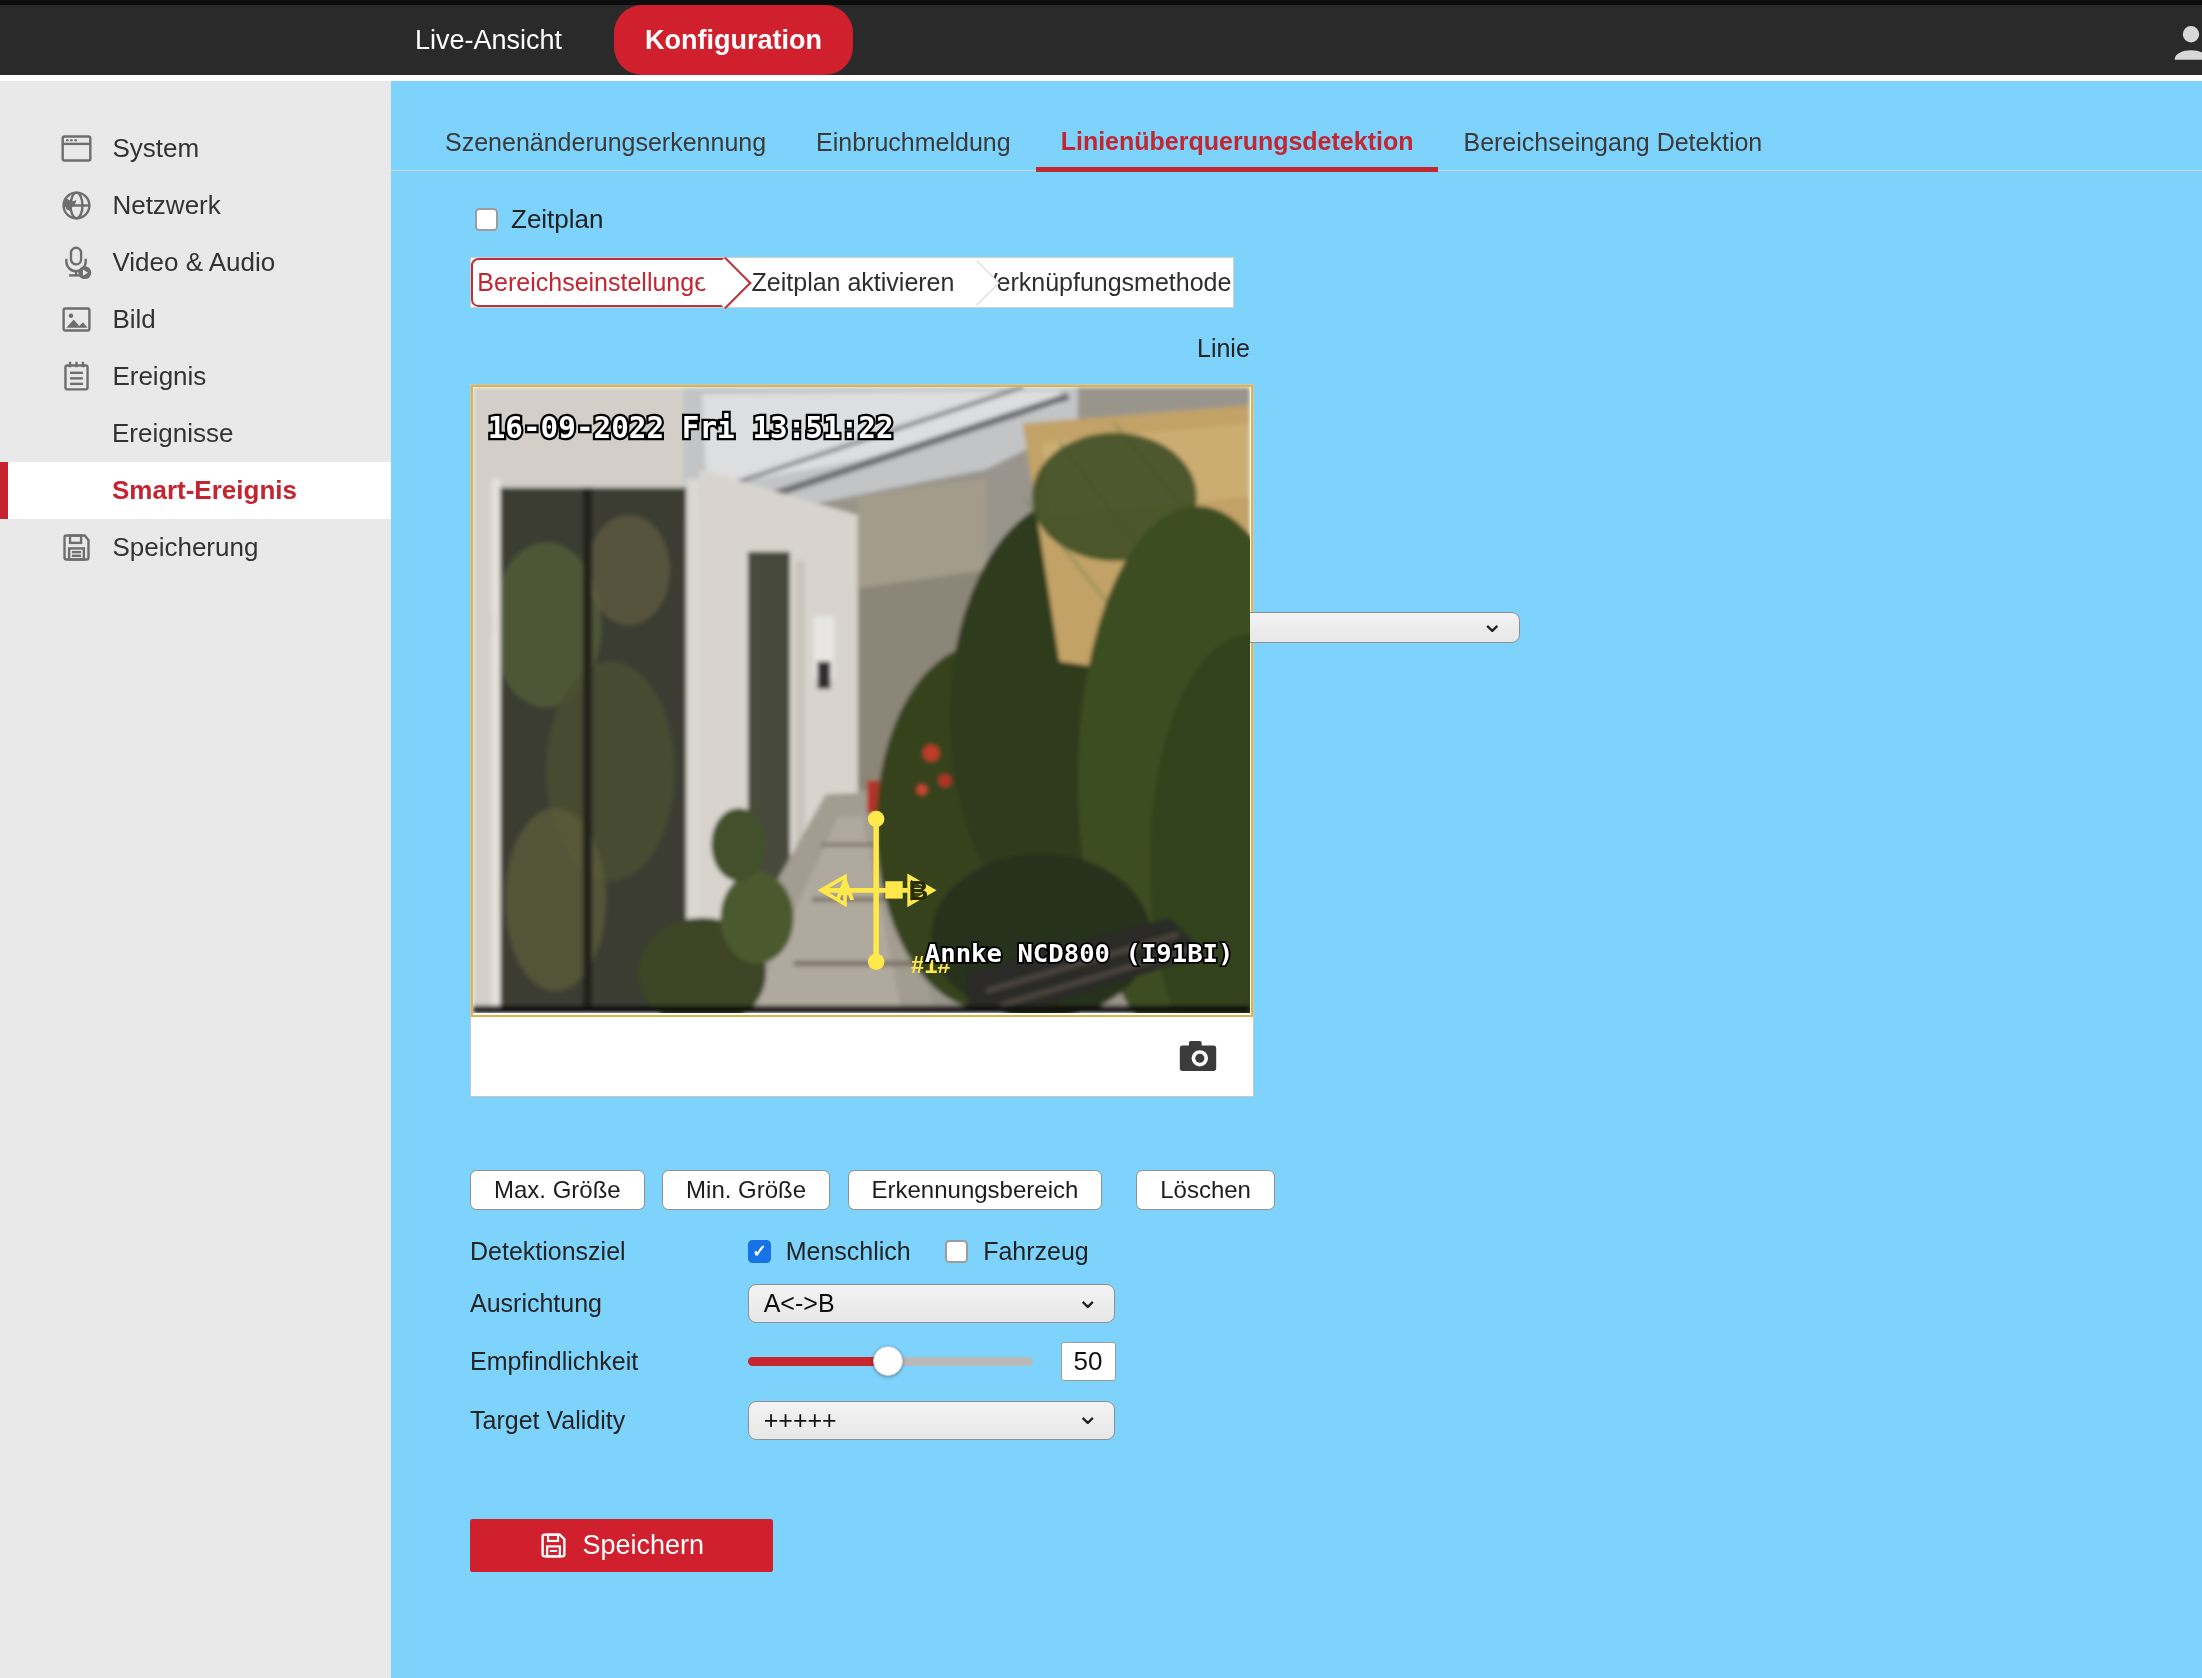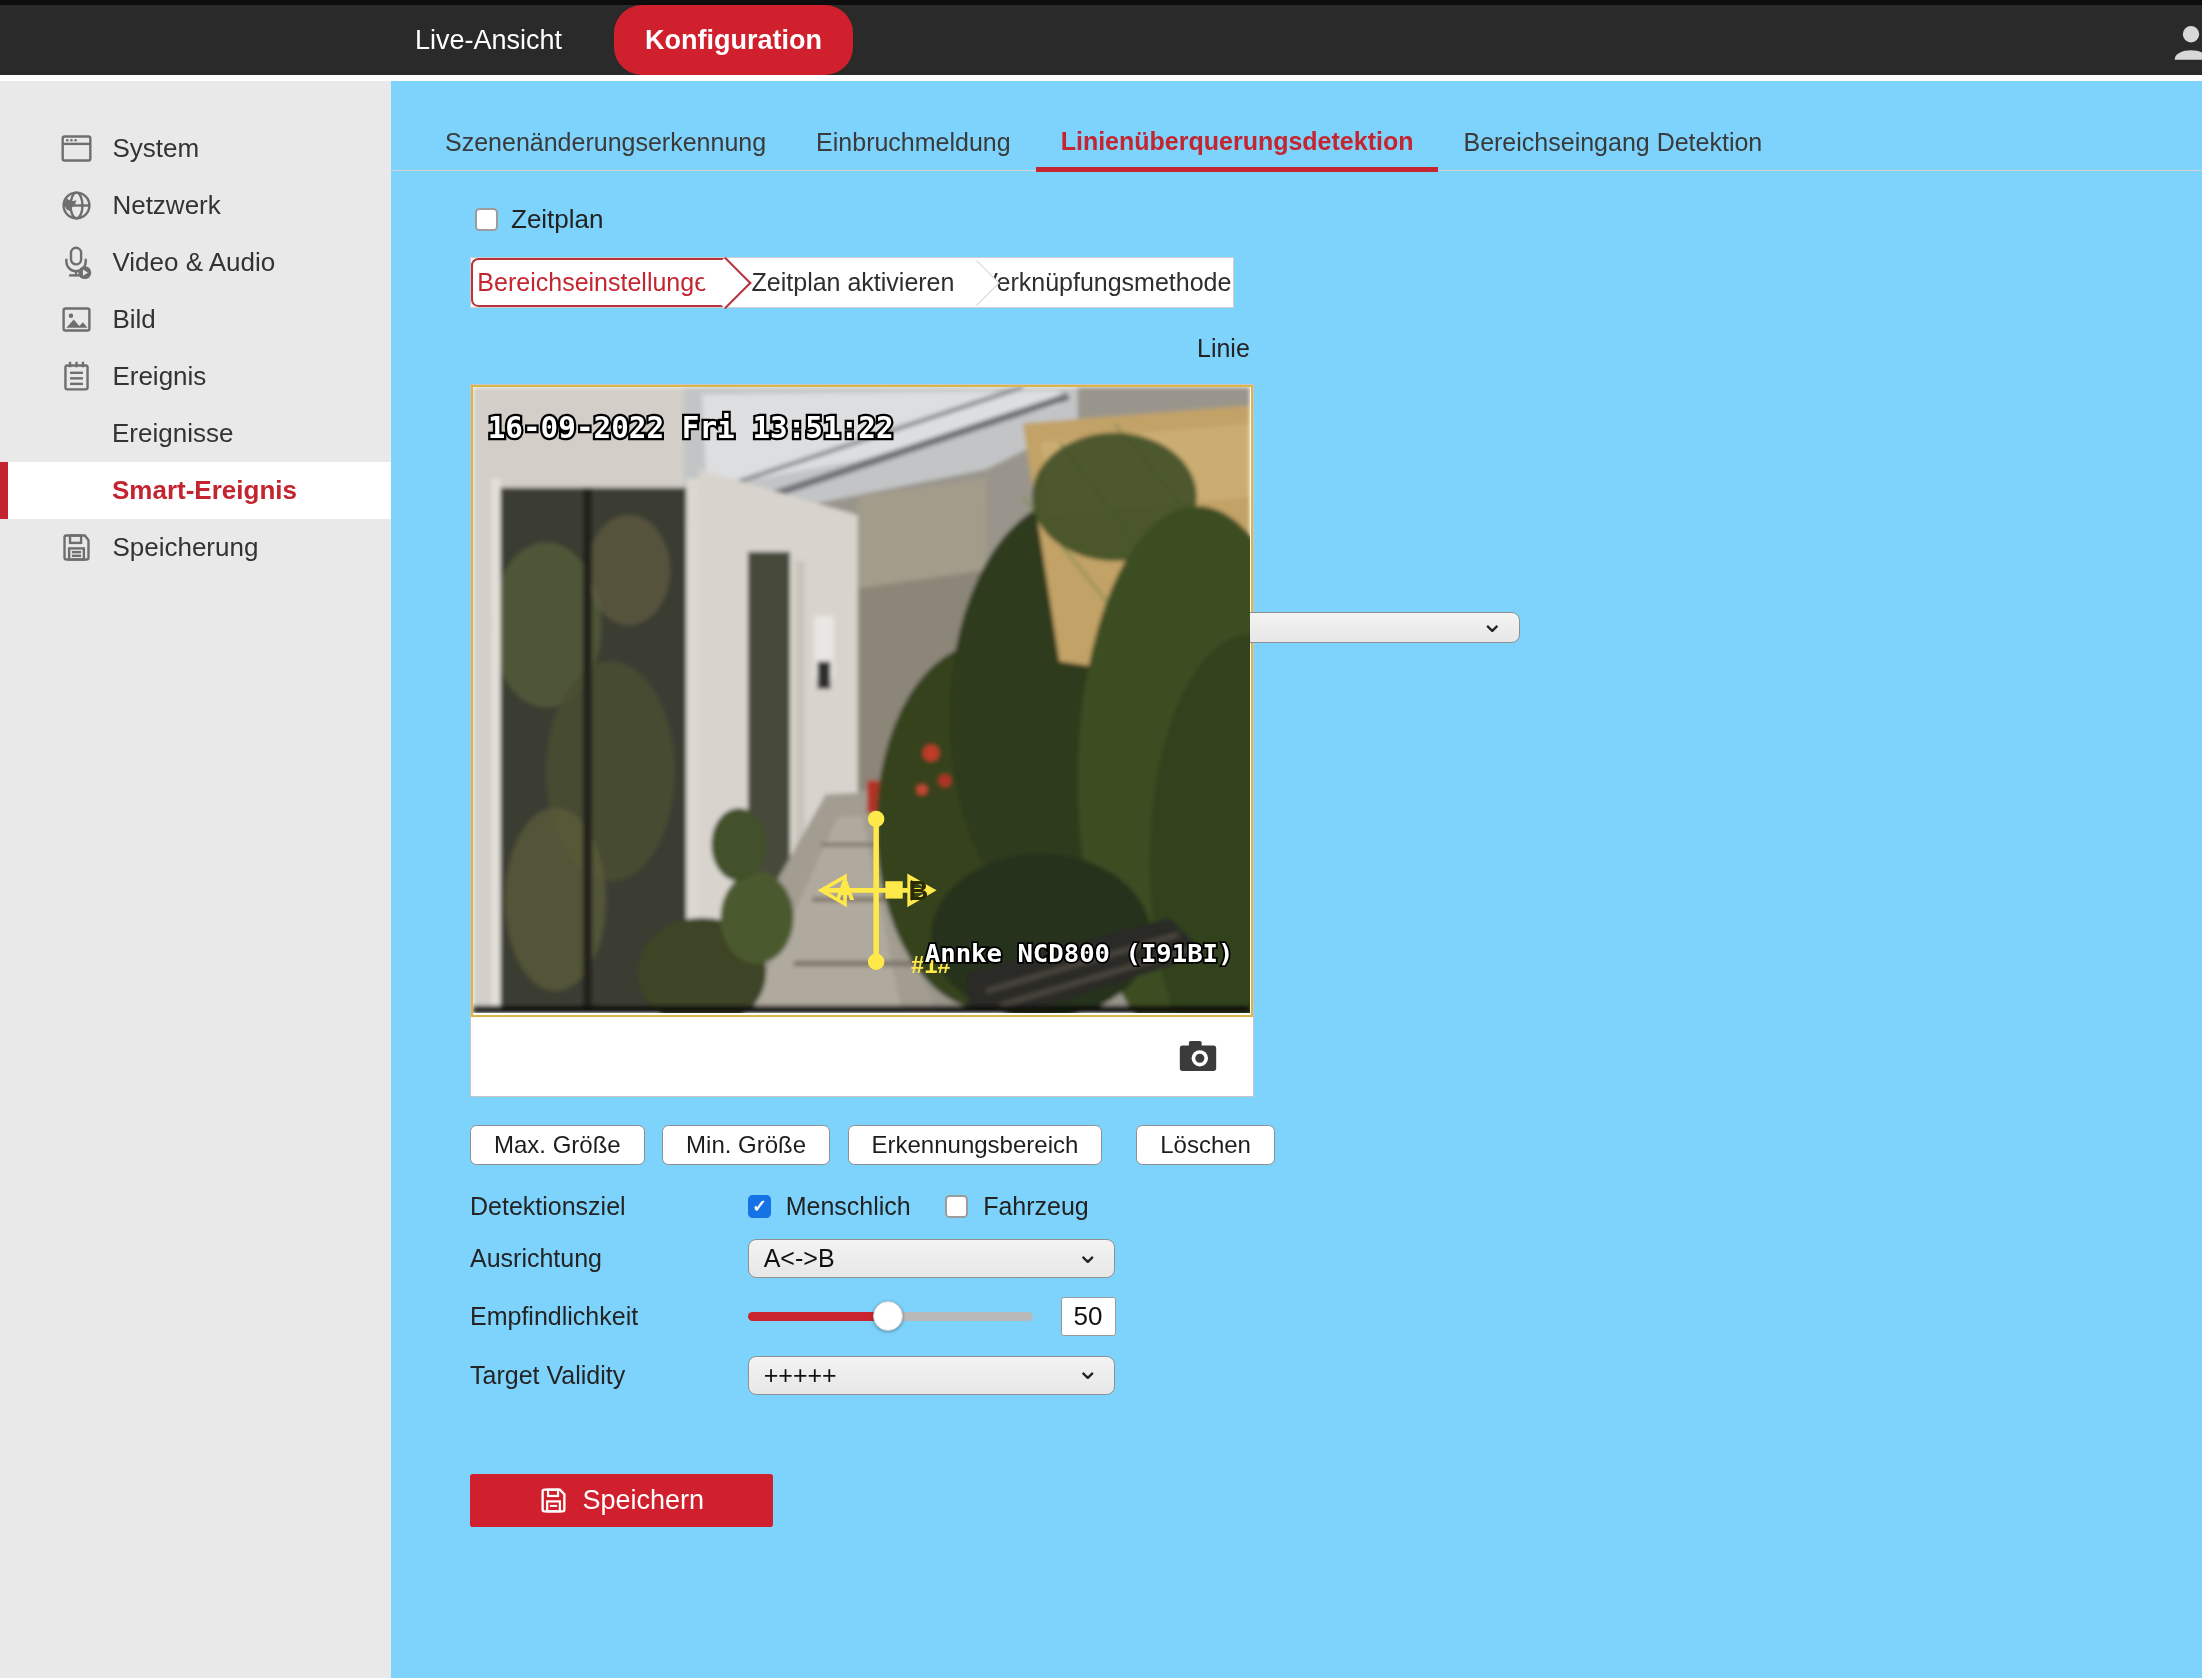--- a/index.html
+++ b/index.html
@@ -68,21 +68,21 @@
   
   .preview-wrap { margin:11px 0 0 79px; width:784px; border:0.9px solid #c6c6c6; background:#ffffff; }
   .preview-frame { border:2.8px solid #d9b54a; width:782px; height:632px; }
   .preview-frame svg { display:block; }
   .preview-strip { height:79px; display:flex; align-items:center; justify-content:flex-end; padding-right:35px; }
   .snap-btn { width:40px; height:37px; cursor:pointer; }
 
   .btns-row { display:flex; gap:17.4px; margin:27.5px 0 0 79px; }
   .area-btn { height:40px; border:1.8px solid #8f8f8f; border-radius:6.4px; background:#ffffff;
               font-size:24px; color:#1d1d1d; padding:0 23px; display:flex; align-items:center; cursor:pointer;
-              font-family:"Liberation Sans", sans-serif; }
+              font-family:"Liberation Sans", sans-serif;margin-top:45px; }
   .area-btn.last { margin-left:16.5px; }
 
   .row-target { margin-top:27.5px; height:29px; }
   .target-group { display:flex; align-items:center; gap:14.7px; }
   .target-group .t-label { font-size:25px; color:#222; margin-right:20px; }
 
   .row-dir { margin-top:18.4px; height:39px; }
 
   .row-sens { margin-top:18.4px; height:39px; }
   .slider { position:relative; width:285px; height:39px; cursor:pointer; }

